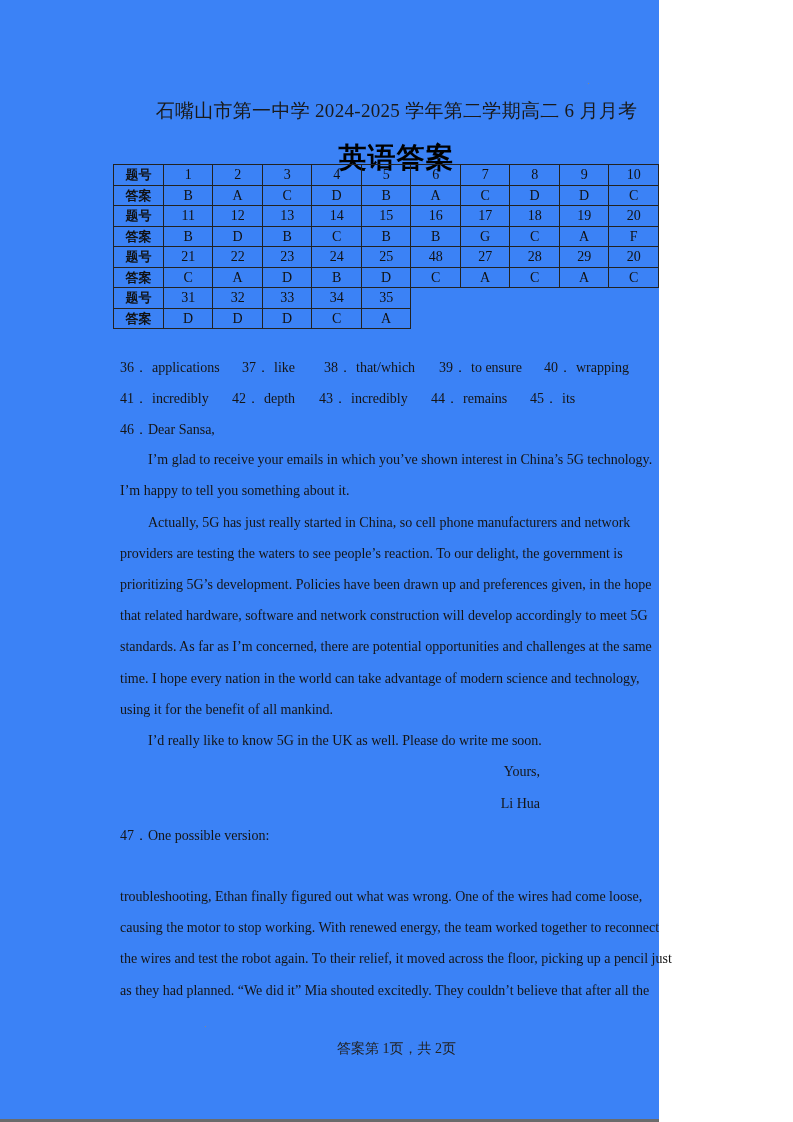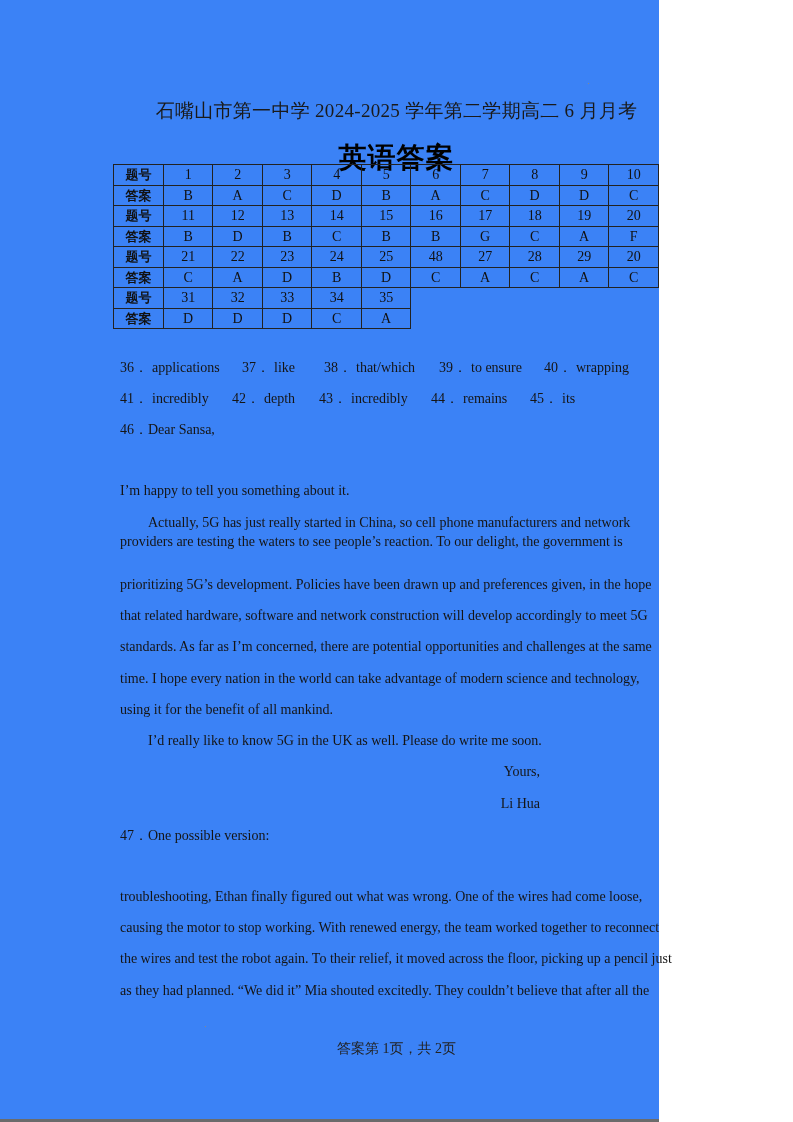--- a/index.html
+++ b/index.html
@@ -239,23 +239,24 @@
     </span><span class="fill-item" style="width:112px;">
       <span class="fill-num">43．</span><span>incredibly</span>
     </span><span class="fill-item" style="width:99px;">
       <span class="fill-num">44．</span><span>remains</span>
     </span><span class="fill-item">
       <span class="fill-num">45．</span><span>its</span>
     </span>
   </div>
 
   <div class="line" style="top:421px;">46．Dear Sansa,</div>
+  <div class="line indent" style="top:452px;">I’m glad to receive your emails in which you’ve shown interest in China’s 5G technology.</div>
   <div class="line" style="top:483px;">I’m happy to tell you something about it.</div>
   <div class="line indent" style="top:515px;">Actually, 5G has just really started in China, so cell phone manufacturers and network</div>
-  <div class="line" style="top:534px;">providers are testing the waters to see people’s reaction. To our delight, the government is</div>
+  <div class="line" style="top:546px;">providers are testing the waters to see people’s reaction. To our delight, the government is</div>
   <div class="line" style="top:577px;">prioritizing 5G’s development. Policies have been drawn up and preferences given, in the hope</div>
   <div class="line" style="top:608px;">that related hardware, software and network construction will develop accordingly to meet 5G</div>
   <div class="line" style="top:639px;">standards. As far as I’m concerned, there are potential opportunities and challenges at the same</div>
   <div class="line" style="top:671px;">time. I hope every nation in the world can take advantage of modern science and technology,</div>
   <div class="line" style="top:702px;">using it for the benefit of all mankind.</div>
   <div class="line indent" style="top:733px;">I’d really like to know 5G in the UK as well. Please do write me soon.</div>
   <div class="line right" style="top:764px;">Yours,</div>
   <div class="line right" style="top:796px;">Li Hua</div>
 
   <div class="line" style="top:827px;">47．One possible version:</div>

